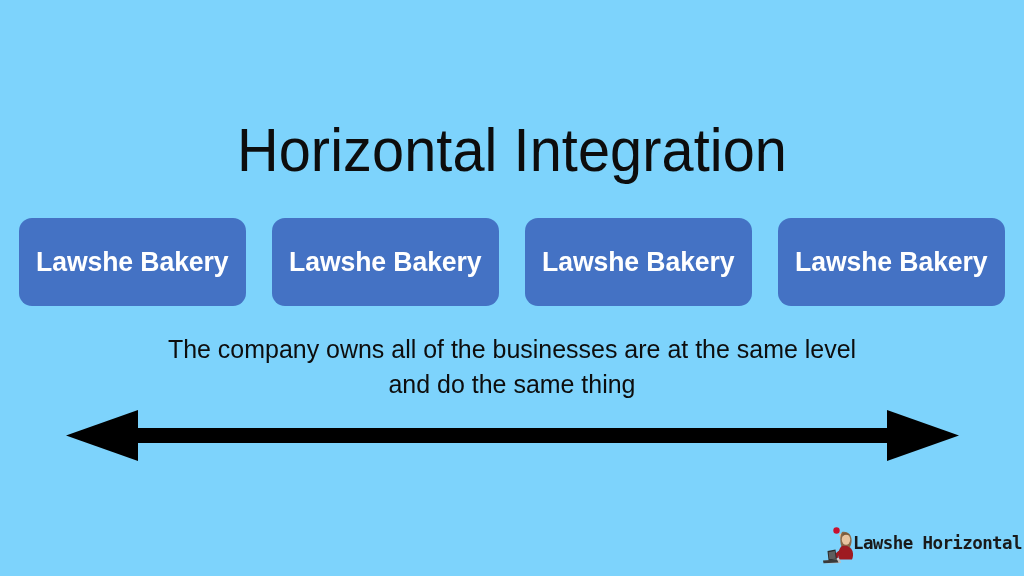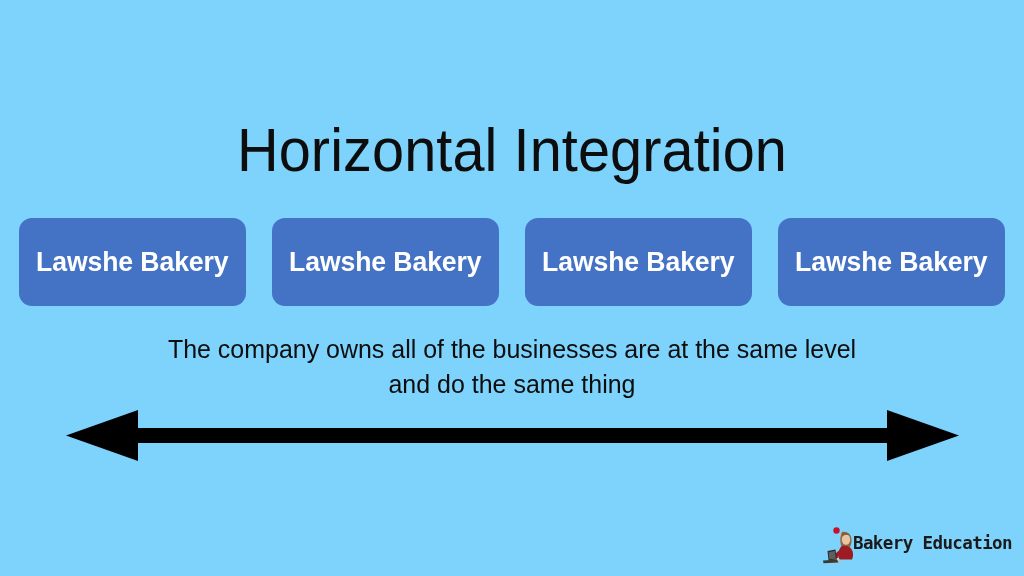--- a/index.html
+++ b/index.html
@@ -189,16 +189,16 @@
 
         <path d="M19 34 C14 34.5 9 35.5 5.5 37 L6 39 L20 38.5 Z" fill="#D8D8D8"></path>
         <path d="M20 35.5 C15 36 10 37 6.5 38.2 L7 39.4 L21 39 Z" fill="#BFBFBF"></path>
 
         <path d="M3 36.5 L17 35.5 L18.5 38.5 L3.5 39.2 Z" fill="#3A3A3A"></path>
 
         <path d="M7.5 27 L15.5 25.5 L16.8 35.5 L8.5 36.3 Z" fill="#2B2B2B"></path>
         <path d="M8.6 28.2 L14.8 27 L15.8 34.7 L9.4 35.3 Z" fill="#5E5E5E"></path>
       </svg>
     </div>
-    <div id="logo-text">Bakery Education</div>
+    <div id="logo-text">Lawshe Horizontal</div>
   </div>
 
 </div>
 
 </body></html>

